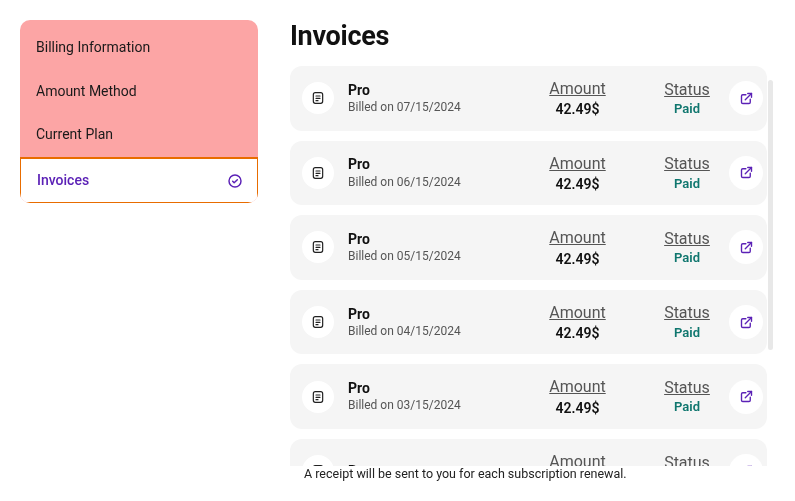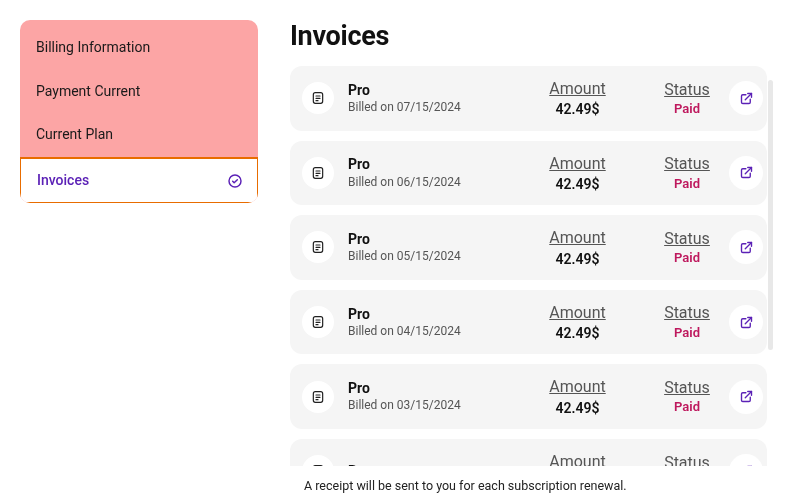--- a/index.html
+++ b/index.html
@@ -80,21 +80,21 @@
     margin-right: 10px;
   }
   .doc-icon { width: 16px; height: 16px; color: #222; }
   .col-plan { width: 150px; }
   .plan-name { font-size: 14px; font-weight: 700; color: #111; line-height: 1.3; }
   .billed-on { font-size: 12px; color: #555; line-height: 1.4; }
   .col-amount { flex: 1; text-align: center; }
   .label-small { font-size: 16px; color: #555; line-height: 1.4; text-decoration: underline; }
   .value-strong { font-size: 14px; font-weight: 600; color: #111; line-height: 1.3; }
   .col-status { width: 60px; text-align: center; }
-  .status-paid { font-size: 13px; font-weight: 600; color: #be185d; line-height: 1.3; }
+  .status-paid { font-size: 13px; font-weight: 600; color: #0f766e; line-height: 1.3; }
   .open-btn {
     width: 34px; height: 34px;
     background: #ffffff;
     border-radius: 50%;
     display: flex; align-items: center; justify-content: center;
     flex-shrink: 0;
     margin-left: 8px;
     cursor: pointer;
   }
   .open-icon { width: 15px; height: 15px; color: #5b21b6; stroke-width: 2.2; }
@@ -105,34 +105,33 @@
     top: 60px;
     width: 5px;
     height: 270px;
     background: #e8e8e8;
     border-radius: 3px;
   }
 
   .footer-note {
     font-size: 12.5px;
     color: #222;
-    margin-top: 12px;
     margin-left: 14px;
   }
 </style>
 </head>
 <body>
 
 <div class="layout">
   <nav class="sidebar">
     <div class="sidebar-item">
       <span>Billing Information</span>
     </div>
     <div class="sidebar-item">
-      <span>Payment Current</span>
+      <span>Amount Method</span>
     </div>
     <div class="sidebar-item">
       <span>Current Plan</span>
     </div>
     <div class="sidebar-item active">
       <span>Invoices</span>
       <svg class="check-icon" viewBox="0 0 24 24" fill="none" stroke="currentColor" stroke-width="2.2" stroke-linecap="round" stroke-linejoin="round">
         <circle cx="12" cy="12" r="9"></circle>
         <path d="M8.5 12.5l2.2 2.2L15.5 10"></path>
       </svg>

